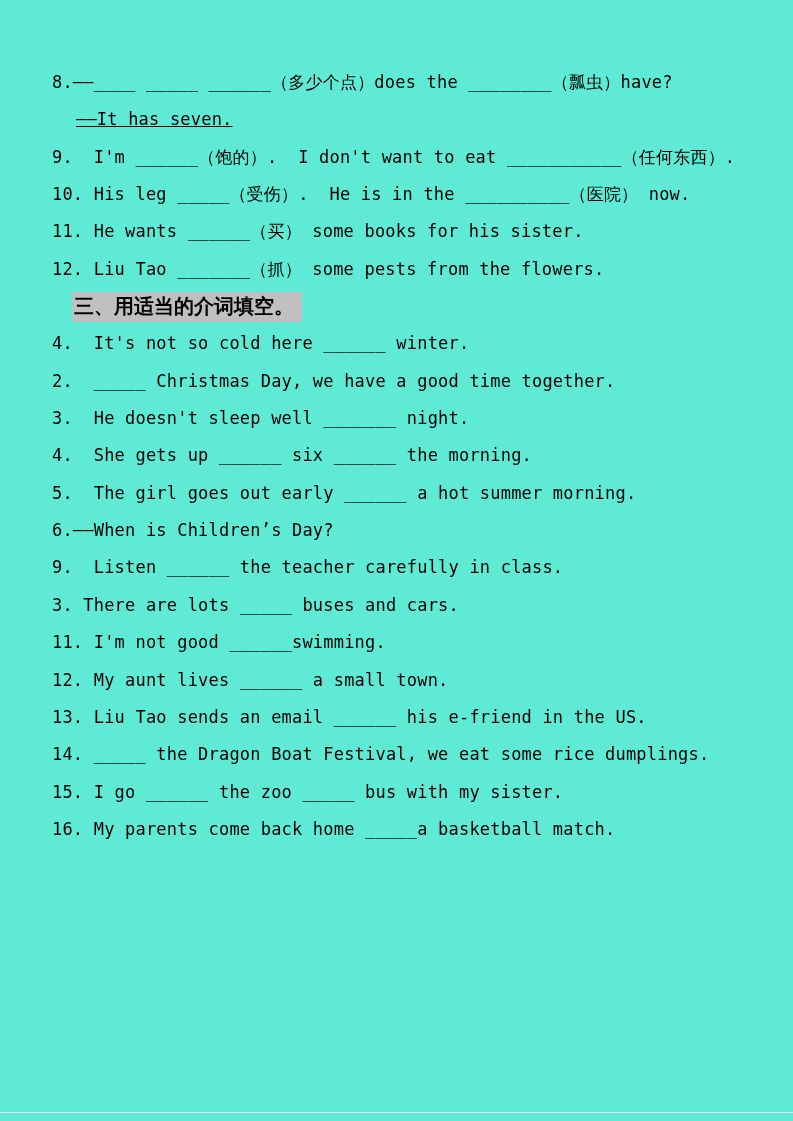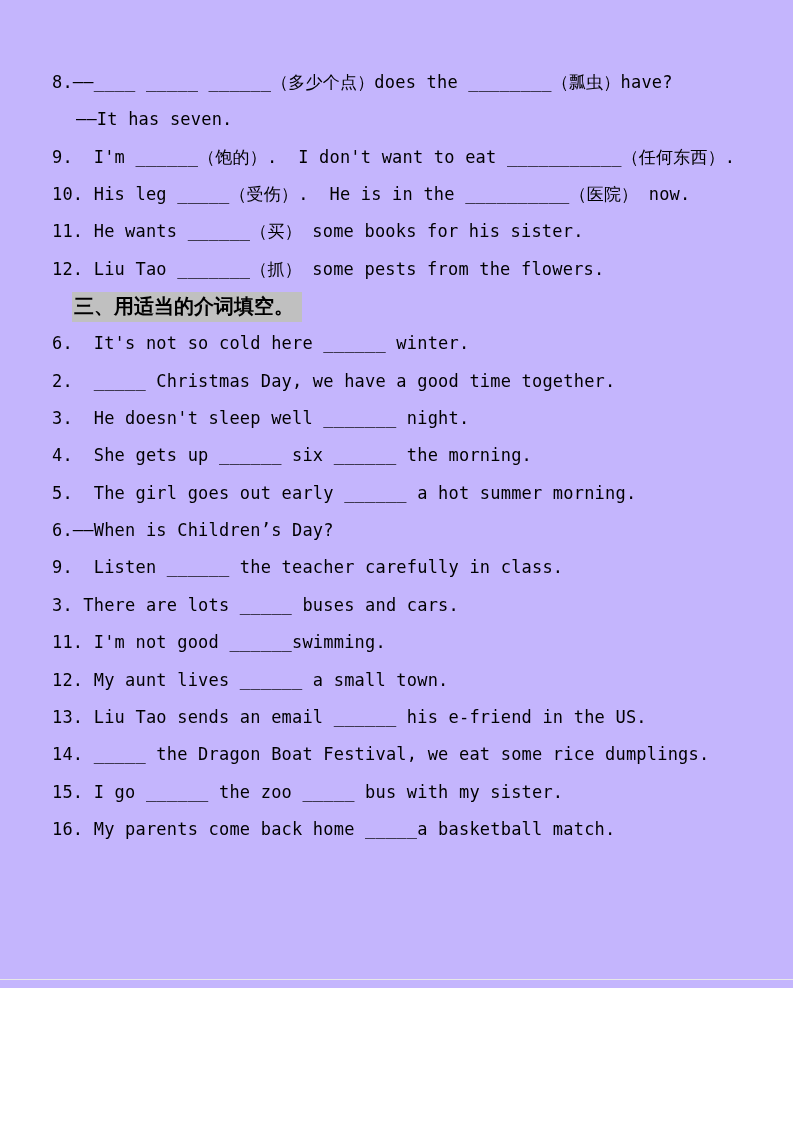--- a/index.html
+++ b/index.html
@@ -3,42 +3,43 @@
 <meta charset="utf-8">
 <style>
   html, body {
     margin: 0;
     padding: 0;
     background: #ffffff;
   }
   .page {
     position: relative;
     width: 793px;
-    height: 988px;
-    background: #c4b5fd;
+    height: 1121px;
+    background: #5eead4;
     overflow: hidden;
     color: #000000;
   }
   .content {
     position: absolute;
     top: 64px;
     left: 52px;
     right: 20px;
   }
   .line {
     height: 37.35px;
     line-height: 37.35px;
     font-family: "DejaVu Sans Mono", monospace;
     font-size: 17px;
     color: #000000;
     white-space: pre;
     letter-spacing: 0.2px;
   }
   .cont {
     padding-left: 24px;
+    text-decoration: underline;
   }
   .header-line {
     height: 37.35px;
     display: flex;
     align-items: center;
     padding-left: 20px;
   }
   .heading-highlight {
     display: inline-block;
     background: #c0c0c0;
@@ -68,21 +69,21 @@
     <div class="line cont">——It has seven.</div>
     <div class="line">9.  I'm ______（饱的）.  I don't want to eat ___________（任何东西）.</div>
     <div class="line">10. His leg _____（受伤）.  He is in the __________（医院） now.</div>
     <div class="line">11. He wants ______（买） some books for his sister.</div>
     <div class="line">12. Liu Tao _______（抓） some pests from the flowers.</div>
 
     <div class="header-line">
       <span class="heading-highlight">三、用适当的介词填空。</span>
     </div>
 
-    <div class="line">6.  It's not so cold here ______ winter.</div>
+    <div class="line">4.  It's not so cold here ______ winter.</div>
     <div class="line">2.  _____ Christmas Day, we have a good time together.</div>
     <div class="line">3.  He doesn't sleep well _______ night.</div>
     <div class="line">4.  She gets up ______ six ______ the morning.</div>
     <div class="line">5.  The girl goes out early ______ a hot summer morning.</div>
     <div class="line">6.——When is Children’s Day?</div>
     <div class="line">9.  Listen ______ the teacher carefully in class.</div>
     <div class="line">3. There are lots _____ buses and cars.</div>
     <div class="line">11. I'm not good ______swimming.</div>
     <div class="line">12. My aunt lives ______ a small town.</div>
     <div class="line">13. Liu Tao sends an email ______ his e-friend in the US.</div>

